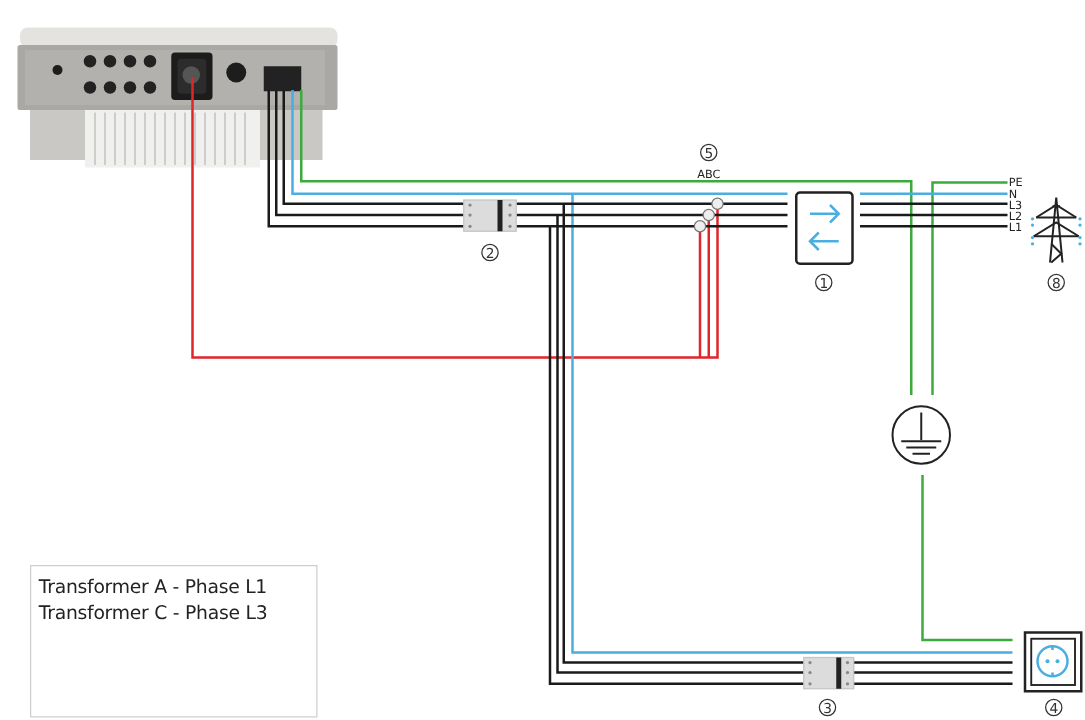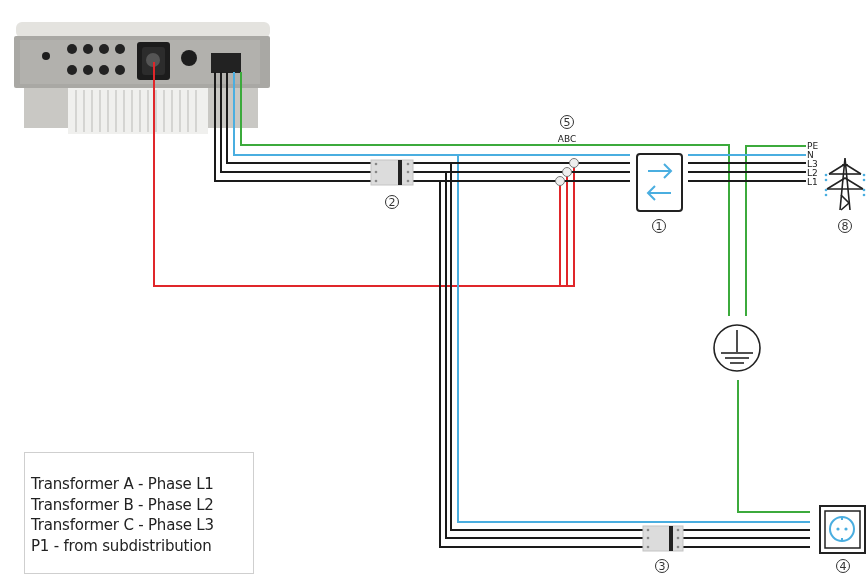--- a/index.html
+++ b/index.html
@@ -1,20 +1,20 @@
 <!DOCTYPE html>
 <html><head>
 <meta charset="utf-8">
 <style>
   html,body{margin:0;padding:0;background:#ffffff;}
   body{width:868px;height:576px;position:relative;overflow:hidden;font-family:"DejaVu Sans",sans-serif;}
   svg#diagram{position:absolute;left:0;top:0;}
   .lbl{font-family:"DejaVu Sans",sans-serif;font-size:9px;fill:#222;}
   .num{font-family:"DejaVu Sans",sans-serif;font-size:11px;fill:#333;}
-  .legend{position:absolute;left:24px;top:452px;width:230px;height:122px;border:1px solid #cfcfcf;background:#fff;box-sizing:border-box;padding:21px 0 0 6px;}
+  .legend{position:absolute;left:24px;top:452px;width:230px;height:122px;border:1px solid #cfcfcf;background:#fff;box-sizing:border-box;padding:6px 0 0 6px;}
   .legend div{font-family:"DejaVu Sans",sans-serif;font-size:15px;line-height:20.5px;color:#222;white-space:nowrap;letter-spacing:-0.2px;}
 </style>
 </head>
 <body>
 
 <svg id="diagram" width="868" height="576" viewBox="0 0 868 576" xmlns="http://www.w3.org/2000/svg">
 
   <g>
     <rect x="18" y="28" width="26" height="34" rx="4" fill="#1b1b1b"></rect>
     <rect x="16" y="22" width="254" height="16" rx="6" fill="#e4e3df"></rect>
@@ -196,16 +196,14 @@
 
   <text class="lbl" x="807" y="149">PE</text>
   <text class="lbl" x="807" y="158">N</text>
   <text class="lbl" x="807" y="167">L3</text>
   <text class="lbl" x="807" y="176">L2</text>
   <text class="lbl" x="807" y="185">L1</text>
 </svg>
 
 <div class="legend">
   <div>Transformer A - Phase L1</div>
-  <div>Transformer B - Phase L2</div>
   <div>Transformer C - Phase L3</div>
-  <div>P1 - from subdistribution</div>
 </div>
 
 </body></html>

